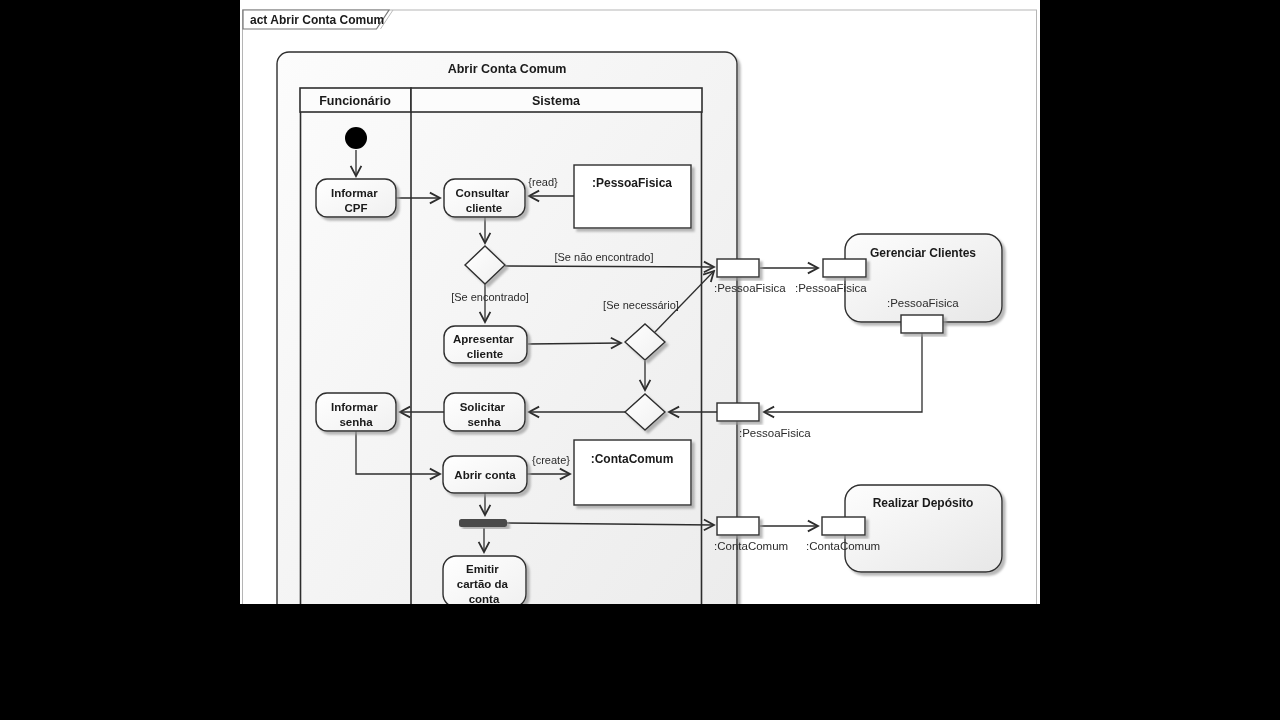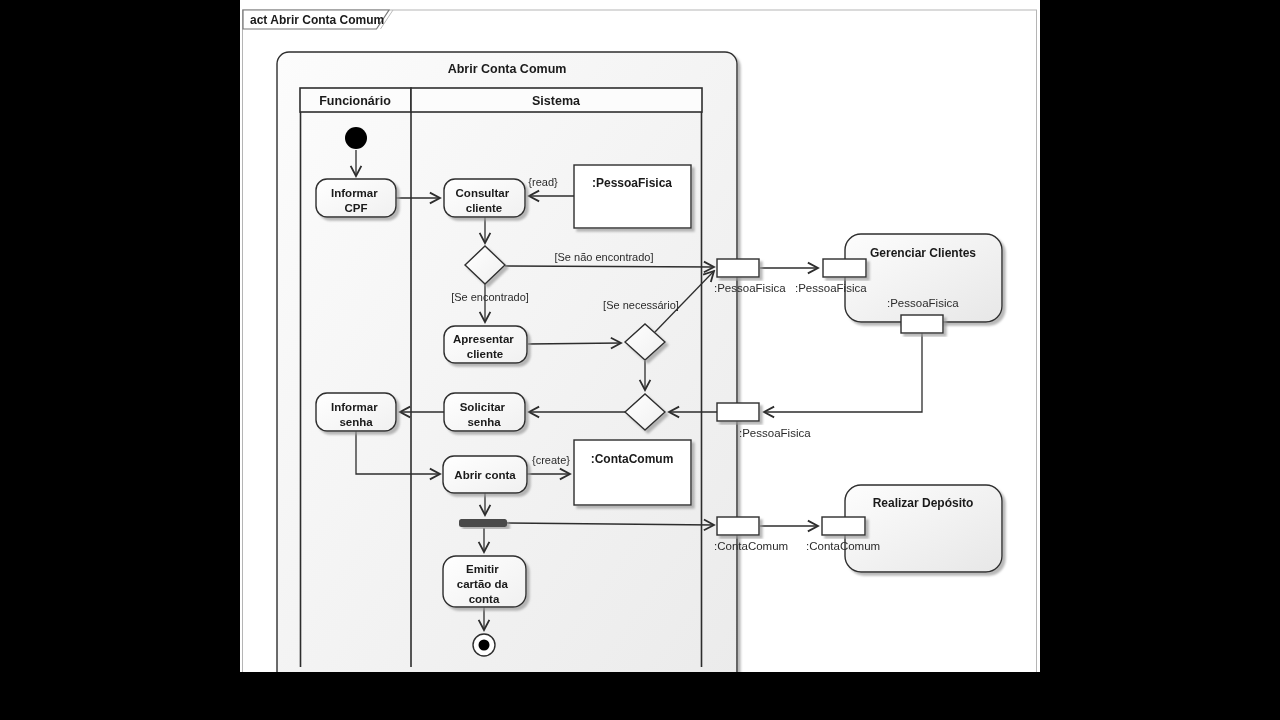--- a/index.html
+++ b/index.html
@@ -1,16 +1,16 @@
 <!DOCTYPE html>
 <html><head>
 <meta charset="utf-8">
 <style>
   html,body{margin:0;padding:0;background:#000;}
-  .stage{position:relative;width:1280px;height:672px;background:#000;overflow:hidden;}
+  .stage{position:relative;width:1280px;height:604px;background:#000;overflow:hidden;}
   .canvas{position:absolute;left:240px;top:0;width:800px;height:720px;background:#fff;}
   svg{display:block;}
   text{font-family:"Liberation Sans","DejaVu Sans",sans-serif;fill:#1a1a1a;}
   .tab-label{font-size:12px;font-weight:bold;}
   .frame-title{font-size:12.5px;font-weight:bold;}
   .lane-h{font-size:12.5px;font-weight:bold;}
   .node-label{font-size:11.5px;font-weight:bold;}
   .obj-label{font-size:12px;font-weight:bold;}
   .ext-title{font-size:12px;font-weight:bold;}
   .guard{font-size:11px;fill:#2b2b2b;}

